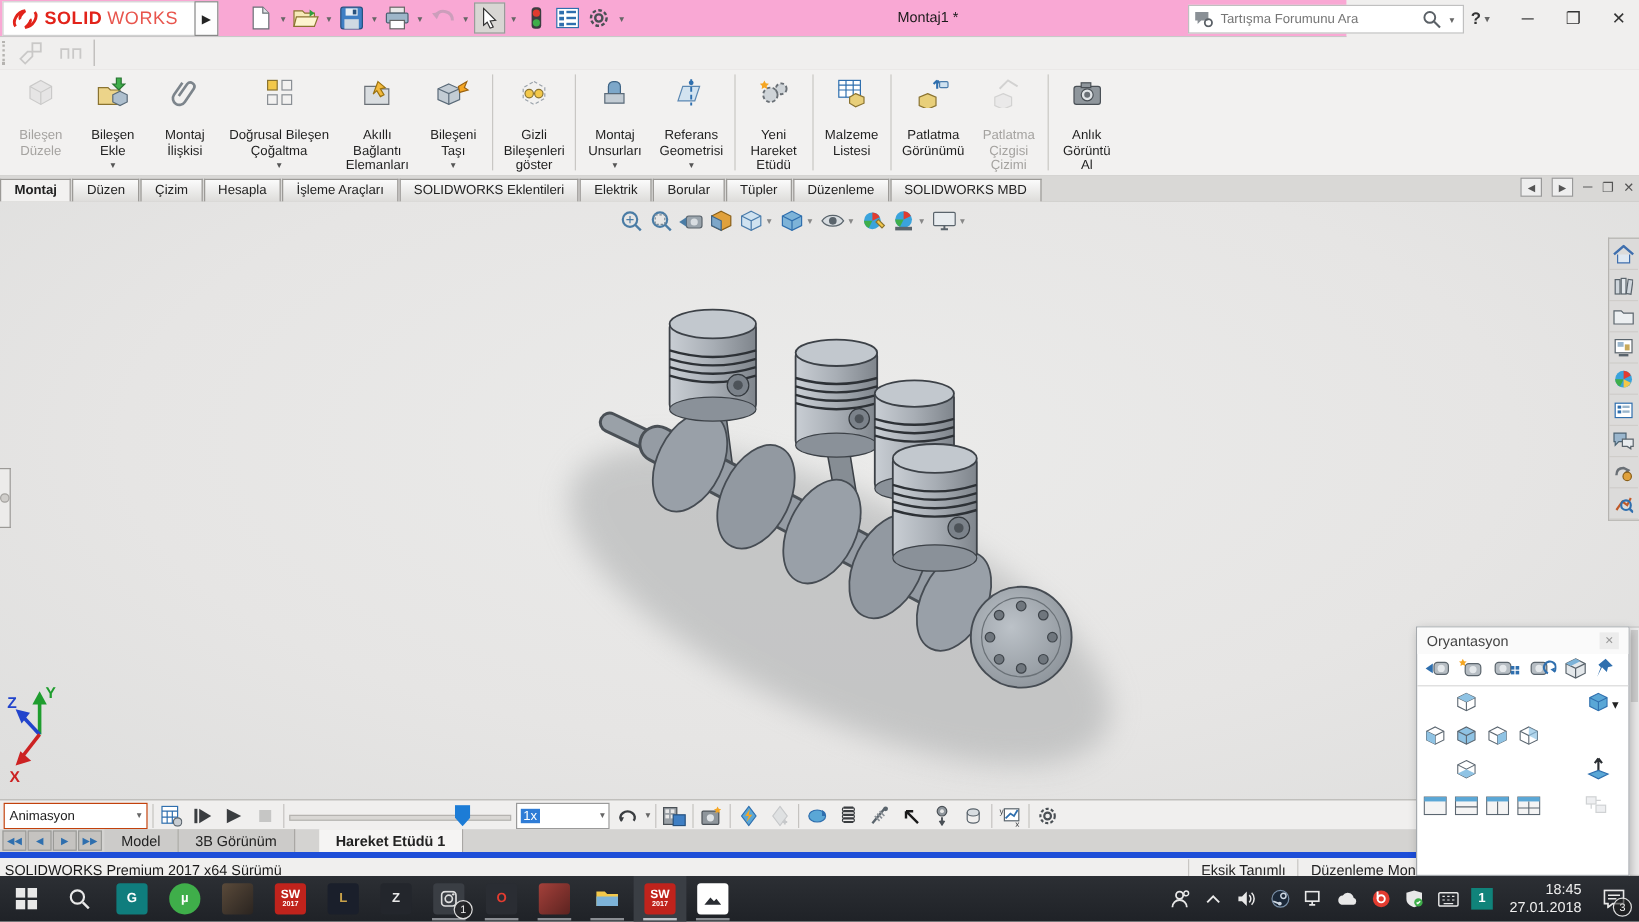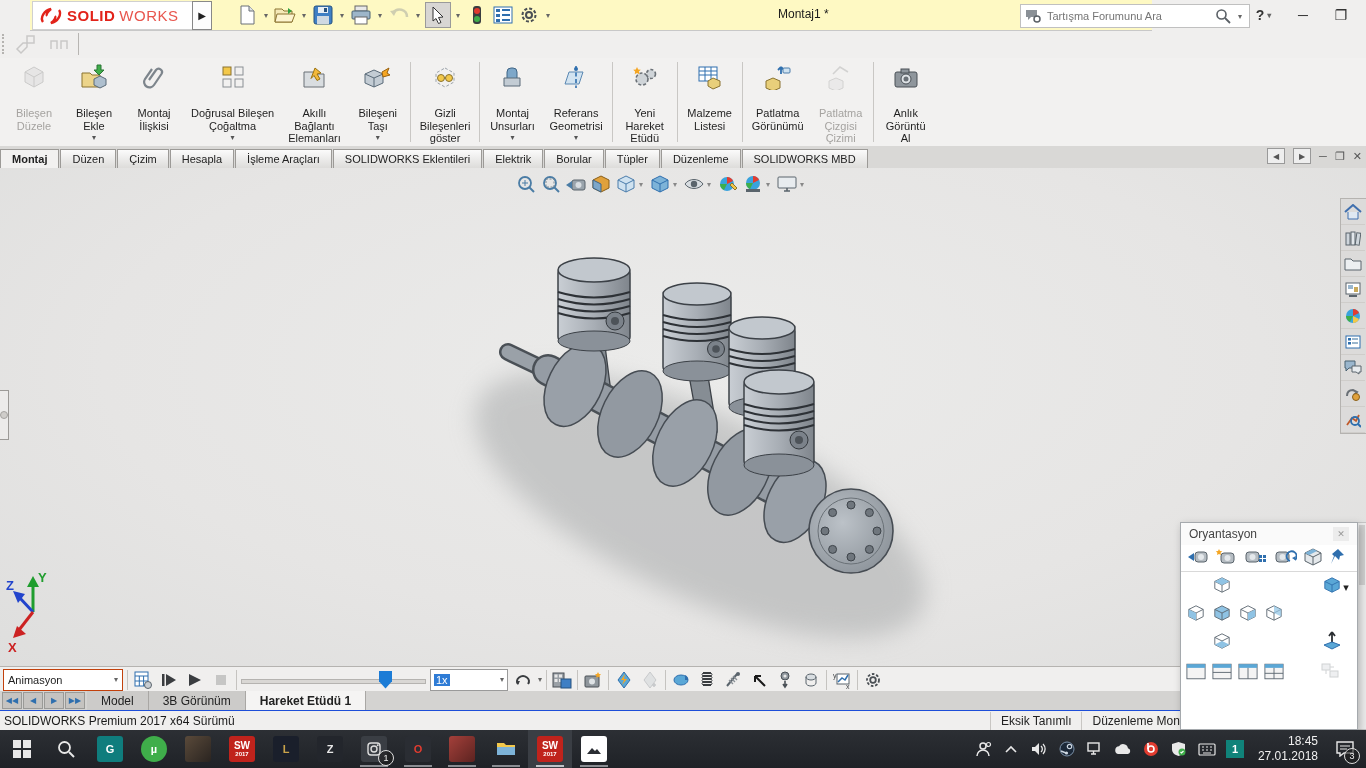--- a/index.html
+++ b/index.html
@@ -1,20 +1,20 @@
 <!DOCTYPE html>
 <html><head>
 <meta charset="utf-8">
 <style>
   html,body{margin:0;padding:0;width:1366px;height:768px;overflow:hidden;
     font-family:"Liberation Sans",sans-serif;font-size:11px;color:#222;background:#f0efee;}
   .abs{position:absolute;}
   svg{display:block;}
   
-  .titlebar{left:0;top:0;width:1122px;height:30px;background:#fef9c3;border-bottom:1px solid #c8c8c8;margin-left:30px;}
+  .titlebar{left:0;top:0;width:1122px;height:30px;background:#f9a8d4;border-bottom:1px solid #c8c8c8;}
   .logo{left:2px;top:1px;width:158px;height:27px;background:#fff;border:1px solid #d0d0d0;
     display:flex;align-items:center;padding-left:6px;gap:4px;}
   .logo b{color:#e2231a;font-size:15px;letter-spacing:.5px;}
   .logo i{color:#e8554d;font-size:15px;font-style:normal;letter-spacing:.5px;font-weight:400;}
   .logo-expand{left:162px;top:1px;width:18px;height:27px;border:1px solid #888;background:#fdfdfd;
     display:flex;align-items:center;justify-content:center;font-size:10px;color:#222;}
   .qat{left:205px;top:0;height:30px;display:flex;align-items:center;gap:2px;}
   .qbtn{width:24px;height:24px;display:flex;align-items:center;justify-content:center;}
   .qcaret{font-size:8px;color:#666;width:10px;text-align:center;}
   .qbtn.pressed{background:#d8d6d3;border:1px solid #9a9a9a;}
@@ -77,23 +77,23 @@
   .mm-thumb{position:absolute;left:138px;top:1px;width:13px;height:18px;background:#1c7cd6;
     clip-path:polygon(0 0,100% 0,100% 60%,50% 100%,0 60%);}
   .mm-speed{width:70px;height:20px;border:1px solid #9a9a9a;background:#fff;display:flex;align-items:center;padding:0 3px;gap:2px;}
   .mm-speed .sel{background:#2f7cd6;color:#fff;padding:0 2px;}
   .mm-caret{font-size:8px;color:#666;}
   
   .doctabs{left:0;top:691px;width:1366px;height:19px;background:#d4d3d1;display:flex;align-items:stretch;border-bottom:1px solid #a9a7a4;}
   .dnav{display:flex;align-items:center;padding:0 2px;gap:1px;}
   .dnav span{width:18px;height:15px;background:#c5c3c0;border:1px solid #9a9a97;color:#2f6fae;font-size:8px;display:flex;align-items:center;justify-content:center;}
   .dtab{padding:2px 14px;border-right:1px solid #a9a7a4;display:flex;align-items:center;font-size:12px;color:#222;background:#cccbc9;}
-  .dtab.active{background:#f5f4f3;font-weight:bold;}
+  .dtab.active{background:#f5f4f3;font-weight:bold;margin-left:20px;}
   
-  .statusbar{left:0;top:710px;width:1366px;height:20px;background:#f0efee;border-top:1px solid #1d4ed8;display:flex;align-items:center;font-size:12px;}
+  .statusbar{left:0;top:710px;width:1366px;height:20px;background:#f0efee;border-top:5px solid #1d4ed8;display:flex;align-items:center;font-size:12px;}
   .sb-left{padding-left:4px;color:#1a1a1a;}
   .sb-right{position:absolute;left:990px;display:flex;gap:0;}
   .sb-seg{padding:2px 10px;border-left:1px solid #c8c6c3;white-space:nowrap;}
   
   .wtaskbar{left:0;top:730px;width:1366px;height:38px;background:linear-gradient(#2c2f34,#1f2227);display:flex;align-items:center;z-index:80;}
   .wt-ic{width:44px;height:38px;display:flex;align-items:center;justify-content:center;position:relative;}
   .wt-ic .under{position:absolute;bottom:1px;left:8px;right:8px;height:2px;background:#8a8d92;}
   .wt-ic.activeapp{background:#3a3e44;}
   .tile{width:26px;height:26px;border-radius:3px;display:flex;align-items:center;justify-content:center;font-weight:bold;color:#fff;position:relative;}
   .badge{position:absolute;right:-7px;bottom:-4px;width:14px;height:14px;border:1px solid #ddd;border-radius:50%;

